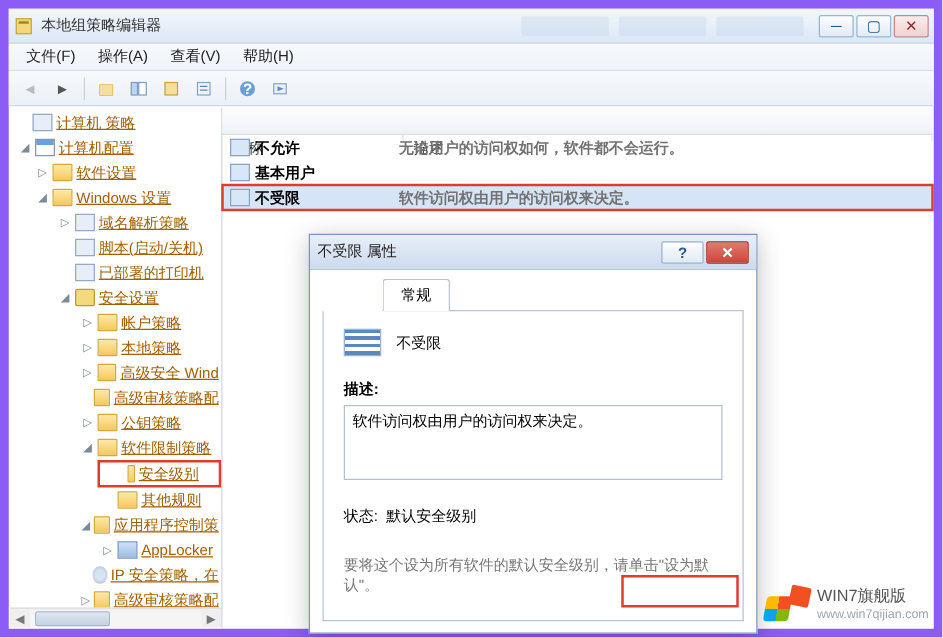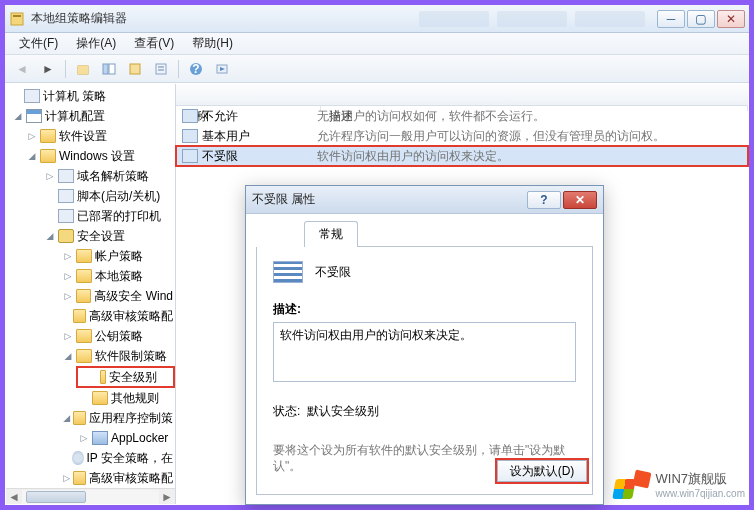--- a/index.html
+++ b/index.html
@@ -1,19 +1,19 @@
 <!DOCTYPE html>
 <html><head>
   <meta charset="utf-8">
   <style>
     * { margin: 0; padding: 0; box-sizing: border-box; font-family: "Microsoft YaHei", SimSun, Tahoma, sans-serif; font-size: 12px; }
     body { width: 754px; height: 510px; background: #fff; position: relative; overflow: hidden; }
     
     
-    .window { position: absolute; left: 0; top: 0; width: 754px; height: 510px; border: 5px solid #8b5cf6; }
+    .window { position: absolute; left: 0; top: 0; width: 754px; height: 510px; border: 7px solid #8b5cf6; }
     .titlebar { height: 28px; background: linear-gradient(#f2f6fb, #dce8f6); display: flex; align-items: center; padding: 0 4px; border-bottom: 1px solid #b8c8dc; }
     .titlebar .app-icon { width: 16px; height: 16px; display: inline-block; margin-right: 6px; }
     .titlebar .title-text { flex: 1; color: #333; }
     .titlebar .bg-tabs { display: flex; gap: 8px; margin-right: 12px; opacity: 0.4; }
     .bg-tabs span { width: 70px; height: 16px; background: #c7d8eb; border-radius: 2px; display: inline-block; }
     .win-controls { display: flex; gap: 2px; }
     .win-controls .btn { width: 28px; height: 18px; border: 1px solid #9bb6d1; background: linear-gradient(#fdfdfe,#e2ebf5); display: flex; align-items:center; justify-content:center; border-radius:2px; cursor:pointer; color:#2b5a8c; }
     .win-controls .close { border-color:#c28a8a; background:linear-gradient(#fbeceb,#f2d1cf); color:#8a2a2a;}
     
     
@@ -36,32 +36,32 @@
     .tree .node { display:flex; align-items:center; padding: 1px 2px; cursor:default; }
     .tree .node.hi { border: 2px solid #e23b2e; padding:0 16px; }
     .tree .exp { width:12px; height:12px; display:inline-flex; align-items:center; justify-content:center; color:#7b8a99; margin-right:2px; cursor:pointer; font-size:9px; }
     .tree .ico { width:16px; height:14px; display:inline-block; margin-right:3px; position:relative; }
     .folder-ico { background: linear-gradient(#ffe9a8,#f3c95d); border:1px solid #d4a93e; border-radius:1px; }
     .folder-blue { background: linear-gradient(#cfe2f9,#9bbce2); border:1px solid #7696be; }
     .gear-ico { background: radial-gradient(circle,#d8e3f0 40%,#b6c7db 80%); border-radius:50%; }
     .mon-ico { background:#fff; border:1px solid #89a; box-shadow: inset 0 4px 0 #6aa0d8;}
     .lock-ico { background:#f5d97e; border:1px solid #b89a3a; border-radius:2px;}
     .rule-ico { background:#e7eef8; border:1px solid #96aac6; }
-    .node-text { color:#000000; }
+    .node-text { color:#a16207;text-decoration:underline; }
     .hscroll { position:absolute; bottom:0; left:0; right:0; height:16px; background:#efefef; border-top:1px solid #ddd; display:flex; align-items:center; }
     .hscroll .track { flex:1; height:14px; background:#f5f5f5; position:relative; }
     .hscroll .thumb { position:absolute; left:4px; top:1px; width:60px; height:12px; background:linear-gradient(#dfe7f0,#c4d2e2); border:1px solid #a8b8cb; border-radius:2px; }
     .hscroll .arr { width:16px; height:14px; display:flex; align-items:center; justify-content:center; color:#777; cursor:pointer;}
     
     
     .list-header { height:22px; background:linear-gradient(#fdfdfe,#eef2f7); border-bottom:1px solid #d6dee8; display:flex; }
     .list-header .col { padding:3px 8px; border-right:1px solid #e0e6ee; color:#333;margin-top:21px; }
     .list-header .col.name { width:145px; }
     .list-header .col.desc { flex:1; }
-    .list-body .row { display:flex; height:20px; align-items:center; padding-left:6px; }
+    .list-body .row { display:flex; height:20px; align-items:center; padding-left:6px;font-weight:bold; }
     .list-body .row.selected { background:#d5e5f7; }
     .list-body .row .row-ico { width:16px; height:14px; margin-right:4px; background:#d9e6f6; border:1px solid #8aa4c6; position:relative; }
     .list-body .row .row-name { width:115px; }
     .list-body .row .row-desc { flex:1; color:#737373; overflow:hidden; }
     .row.selected.hi-row { outline:2px solid #e23b2e; outline-offset:-1px; }
     
     
     .dialog { position:absolute; left:240px; top:180px; width:359px; height:320px; background:#fff; border:1px solid #7a95b6; box-shadow: 0 4px 18px rgba(0,0,0,.25); }
     .dlg-title { height:28px; background: linear-gradient(#e8eff8,#cddbed); display:flex; align-items:center; padding:0 6px; border-bottom:1px solid #b6c6db; }
     .dlg-title .dlg-text { flex:1; color:#222; }
@@ -286,21 +286,20 @@
       </div>
       <div class="list-body">
         <div class="row">
           <span class="row-ico"></span>
           <span class="row-name">不允许</span>
           <span class="row-desc">无论用户的访问权如何，软件都不会运行。</span>
         </div>
         <div class="row">
           <span class="row-ico"></span>
           <span class="row-name">基本用户</span>
-          <span class="row-desc">允许程序访问一般用户可以访问的资源，但没有管理员的访问权。</span>
         </div>
         <div class="row selected hi-row">
           <span class="row-ico"></span>
           <span class="row-name">不受限</span>
           <span class="row-desc">软件访问权由用户的访问权来决定。</span>
         </div>
       </div>
     </div>
   </div>
 
@@ -323,21 +322,20 @@
         </div>
         <div class="fld-label">描述:</div>
         <textarea class="fld-box" readonly="" style="">软件访问权由用户的访问权来决定。</textarea>
         <div class="status-row">
           <span>状态:</span>&nbsp;
           <span>默认安全级别</span>
         </div>
         <div class="hint-row">要将这个设为所有软件的默认安全级别，请单击"设为默认"。</div>
       </div>
     </div>
-    <button class="setdef-btn">设为默认(D)</button>
     <div class="setdef-hi"></div>
   </div>
 
   <div class="watermark">
     <div class="flag"></div>
     <div>
       <div class="watermark-text">WIN7旗舰版</div>
       <div class="watermark-url">www.win7qijian.com</div>
     </div>
   </div>

